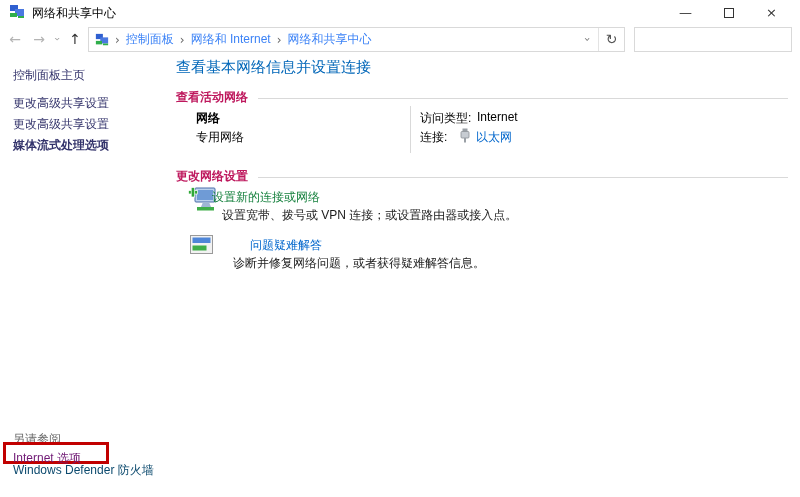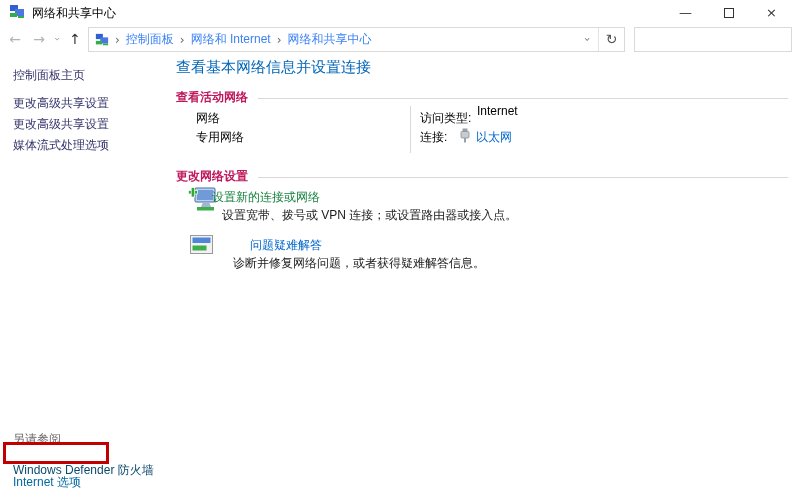--- a/index.html
+++ b/index.html
@@ -43,38 +43,38 @@
   .searchbox { left:634px; top:27px; width:158px; height:25px; border:1px solid #d9d9d9;
                background:#fff; display:flex; align-items:center; }
   .searchbox input { border:none; outline:none; flex:1; height:21px; padding-left:8px;
                      font-size:12px; font-family:inherit; background:transparent; }
 
   
   .side-link { left:13px; color:#33336b; cursor:pointer; white-space:nowrap; }
   .sl-0 { top:67px; }
   .sl-1 { top:95px; }
   .sl-2 { top:116px; }
-  .sl-3 { top:137px; }
+  .sl-3 { top:137px;font-weight:bold; }
   .see-also-header { left:13px; top:431px; color:#6a6a6a; }
   .red-box { left:3px; top:442px; width:106px; height:22px; border:3px solid #c10000; }
-  .see-link-0 { left:13px; top:450px; color:#0369a1; cursor:pointer;margin-top:24px; }
+  .see-link-0 { left:13px; top:450px; color:#701a75; cursor:pointer; }
   .see-link-1 { left:13px; top:462px; color:#0c4a6e; cursor:pointer; }
 
   
   .page-heading { left:176px; top:58px; font-size:15px; color:#0066b8; white-space:nowrap; }
   .section-row { top:89px; left:176px; width:612px; display:flex; align-items:center; }
   .section-row2 { top:168px; }
   .section-title { font-weight:bold; color:#be185d; white-space:nowrap; }
   .section-rule { flex:1; border-top:1px solid #d9d9d9; margin-left:10px; margin-top:1px; }
 
-  .net-name { left:196px; top:110px; font-weight:normal; }
+  .net-name { left:196px; top:110px; font-weight:bold; }
   .net-profile { left:196px; top:129px; }
   .net-divider { left:410px; top:106px; height:47px; border-left:1px solid #d9d9d9; }
   .lab-access { left:420px; top:110px; }
-  .val-access { left:477px; top:104px; }
+  .val-access { left:477px; top:110px; }
   .lab-conn { left:420px; top:129px; }
   .eth-icon { left:459px; top:128px; width:12px; height:15px; }
   .link-eth { left:476px; top:129px; color:#0066cc; cursor:pointer; }
 
   .task1-icon { left:188px; top:186px; width:30px; height:27px; }
   .task1-link { left:212px; top:189px; color:#15803d; cursor:pointer; }
   .task1-desc { left:222px; top:207px; color:#1a1a1a; }
   .task2-icon { left:190px; top:235px; width:23px; height:19px; }
   .task2-link { left:222px; top:237px; color:#0066cc; cursor:pointer;margin-left:28px; }
   .task2-desc { left:233px; top:255px; color:#1a1a1a; }

